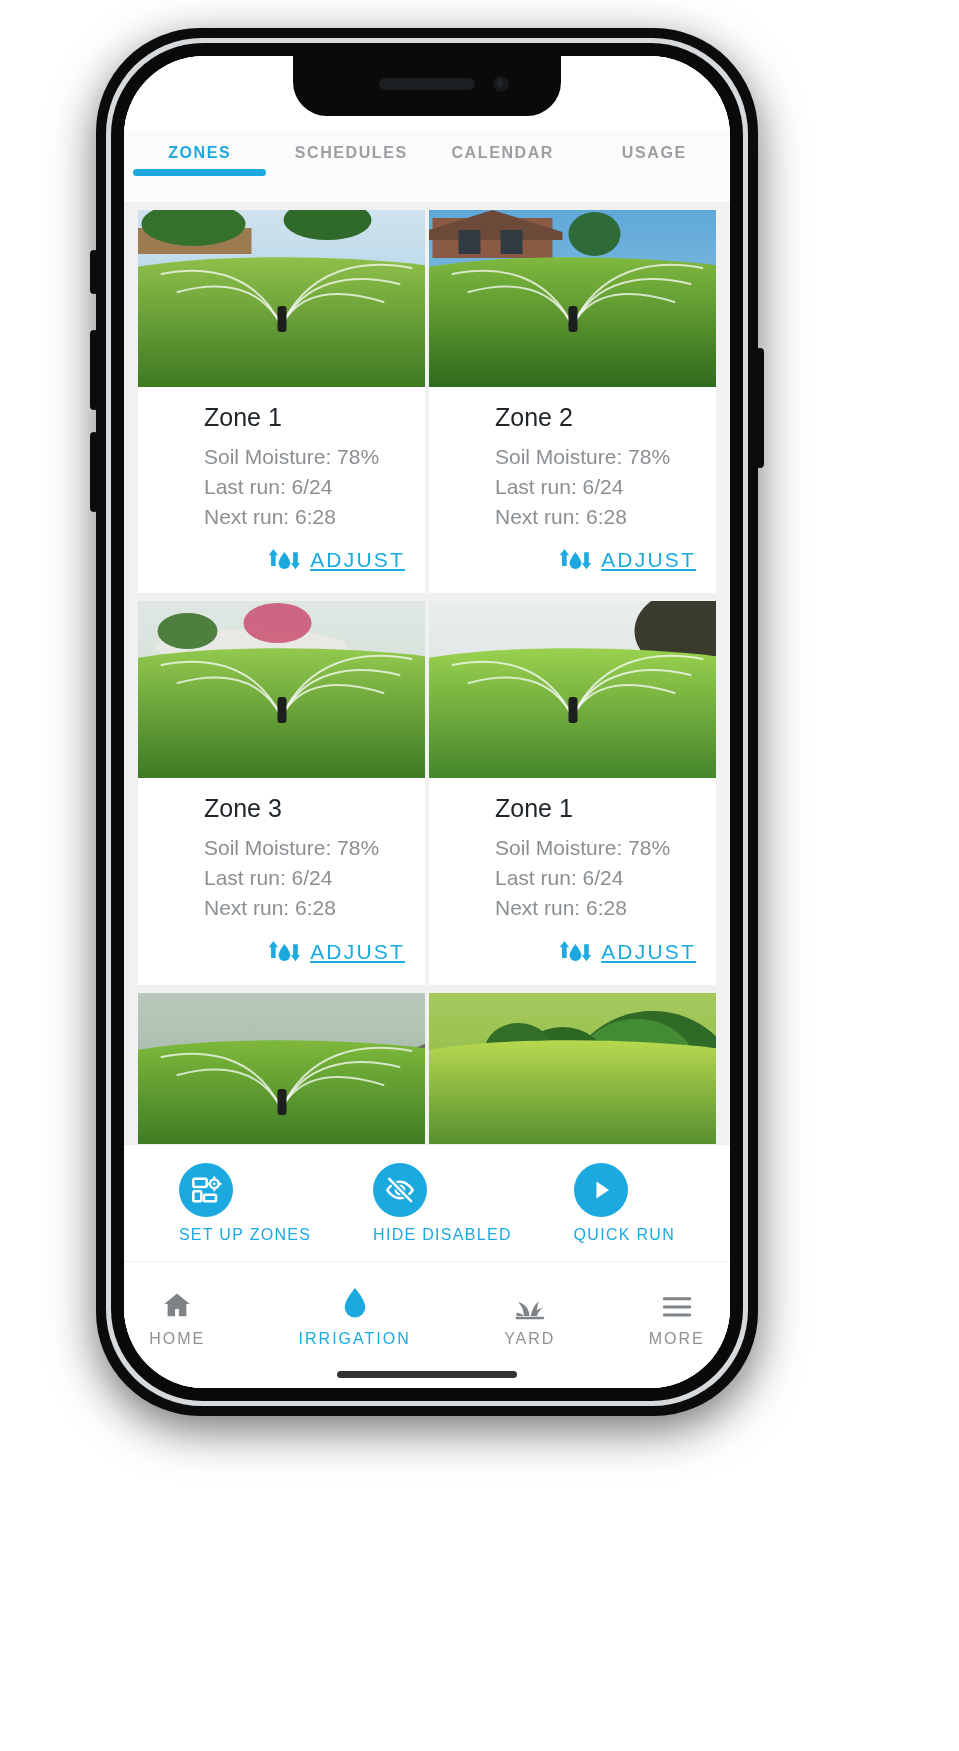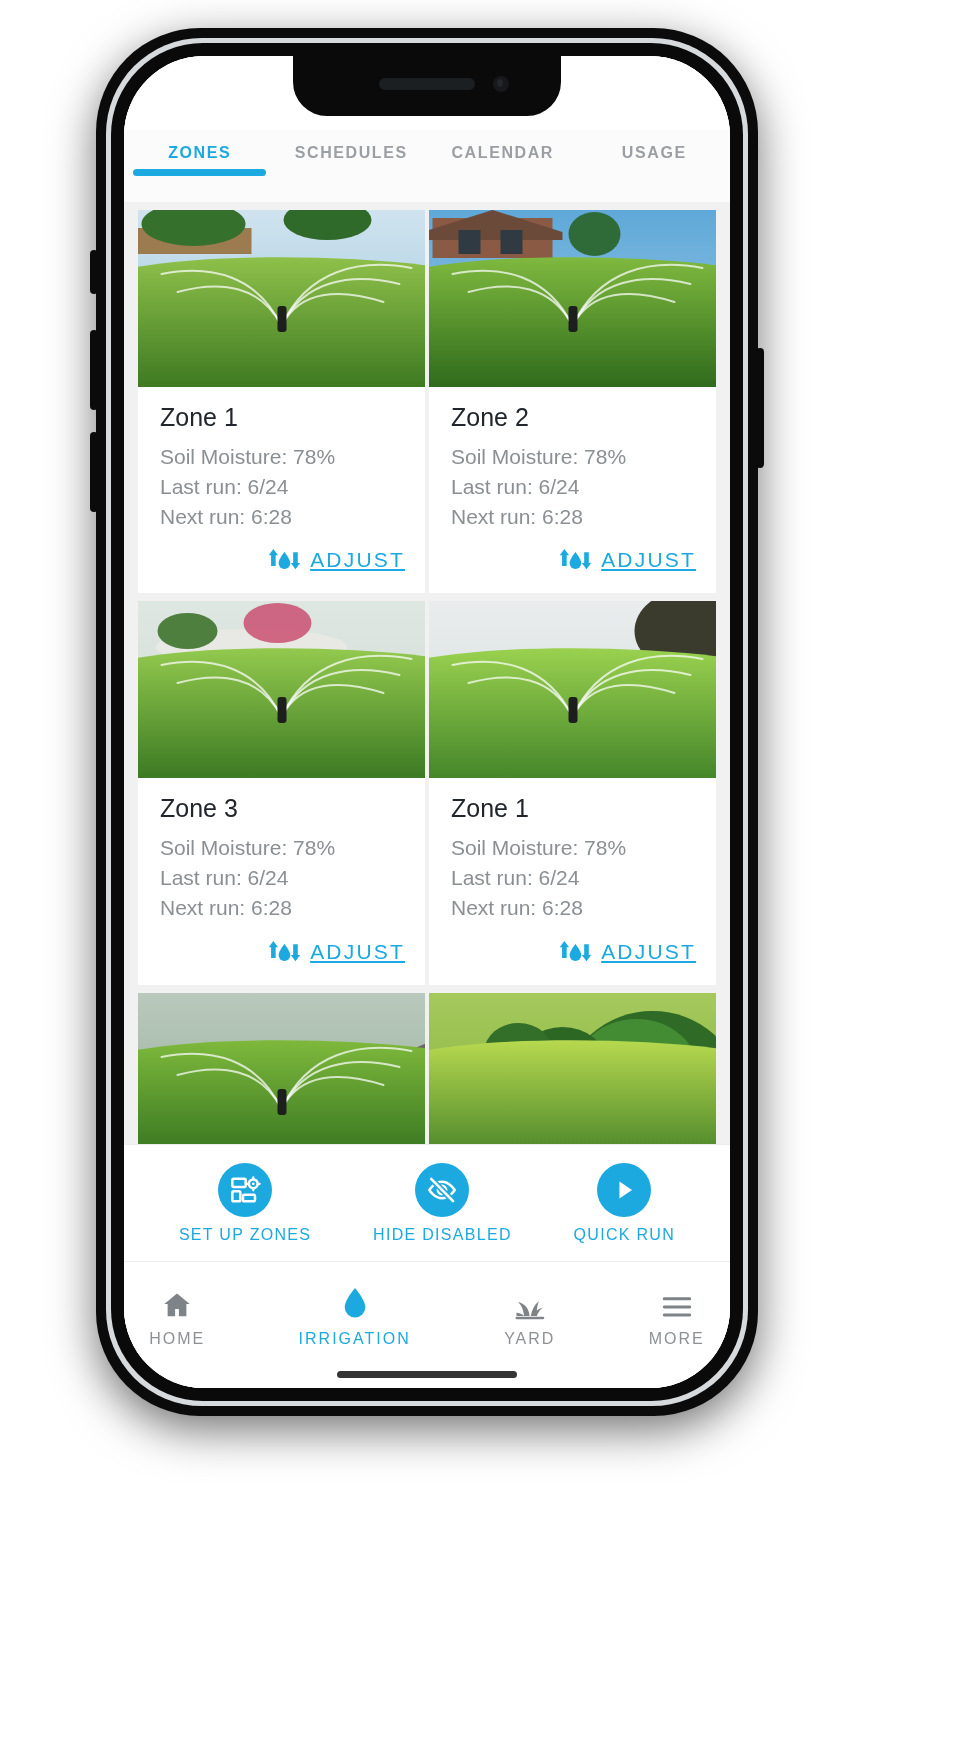--- a/index.html
+++ b/index.html
@@ -75,21 +75,21 @@
     flex:1 1 auto;overflow:hidden;background:#f1f1f1;
     padding:8px 0 0 0;position:relative;
   }
   .grid{display:flex;flex-wrap:wrap;padding:0 14px;gap:4px 4px;}
   .card{
     width:calc(50% - 2px);background:#ffffff;display:flex;flex-direction:column;
     margin-bottom:4px;
   }
   .card-photo{height:177px;width:100%;position:relative;overflow:hidden;}
   .card-photo svg{display:block;width:100%;height:100%;}
-  .card-body{padding:16px 22px 6px 22px;}
+  .card-body{padding:16px 22px 6px 22px;margin-left:44px;}
   .card-title{font-size:25px;color:#20262b;margin:0 0 10px 0;font-weight:400;}
   .card-line{font-size:21px;color:#8a8f93;line-height:1.42;}
   .card-foot{
     display:flex;justify-content:flex-end;align-items:center;
     padding:10px 20px 20px 0;gap:8px;
   }
   .adjust-btn{
     display:flex;align-items:center;gap:9px;background:none;border:none;
     cursor:pointer;padding:0;
   }
@@ -98,21 +98,21 @@
   }
   .adjust-icon{width:34px;height:26px;display:block;}
 
   
   .actionbar{
     flex:0 0 116px;background:#ffffff;display:flex;align-items:center;
     justify-content:space-around;padding:0 24px;
     box-shadow:0 -1px 0 #ededed;position:relative;z-index:5;
   }
   .action{
-    display:flex;flex-direction:column;align-items:center;gap:9px;
+    display:flex;flex-direction:column;align-items:flex-start;gap:9px;
     cursor:pointer;
   }
   .action-circle{
     width:54px;height:54px;border-radius:50%;background:#1BA9E0;
     display:flex;align-items:center;justify-content:center;
   }
   .action-circle svg{width:32px;height:32px;display:block;}
   .action-label{color:#1BA9E0;font-size:16px;letter-spacing:1.3px;font-weight:500;}
 
   

